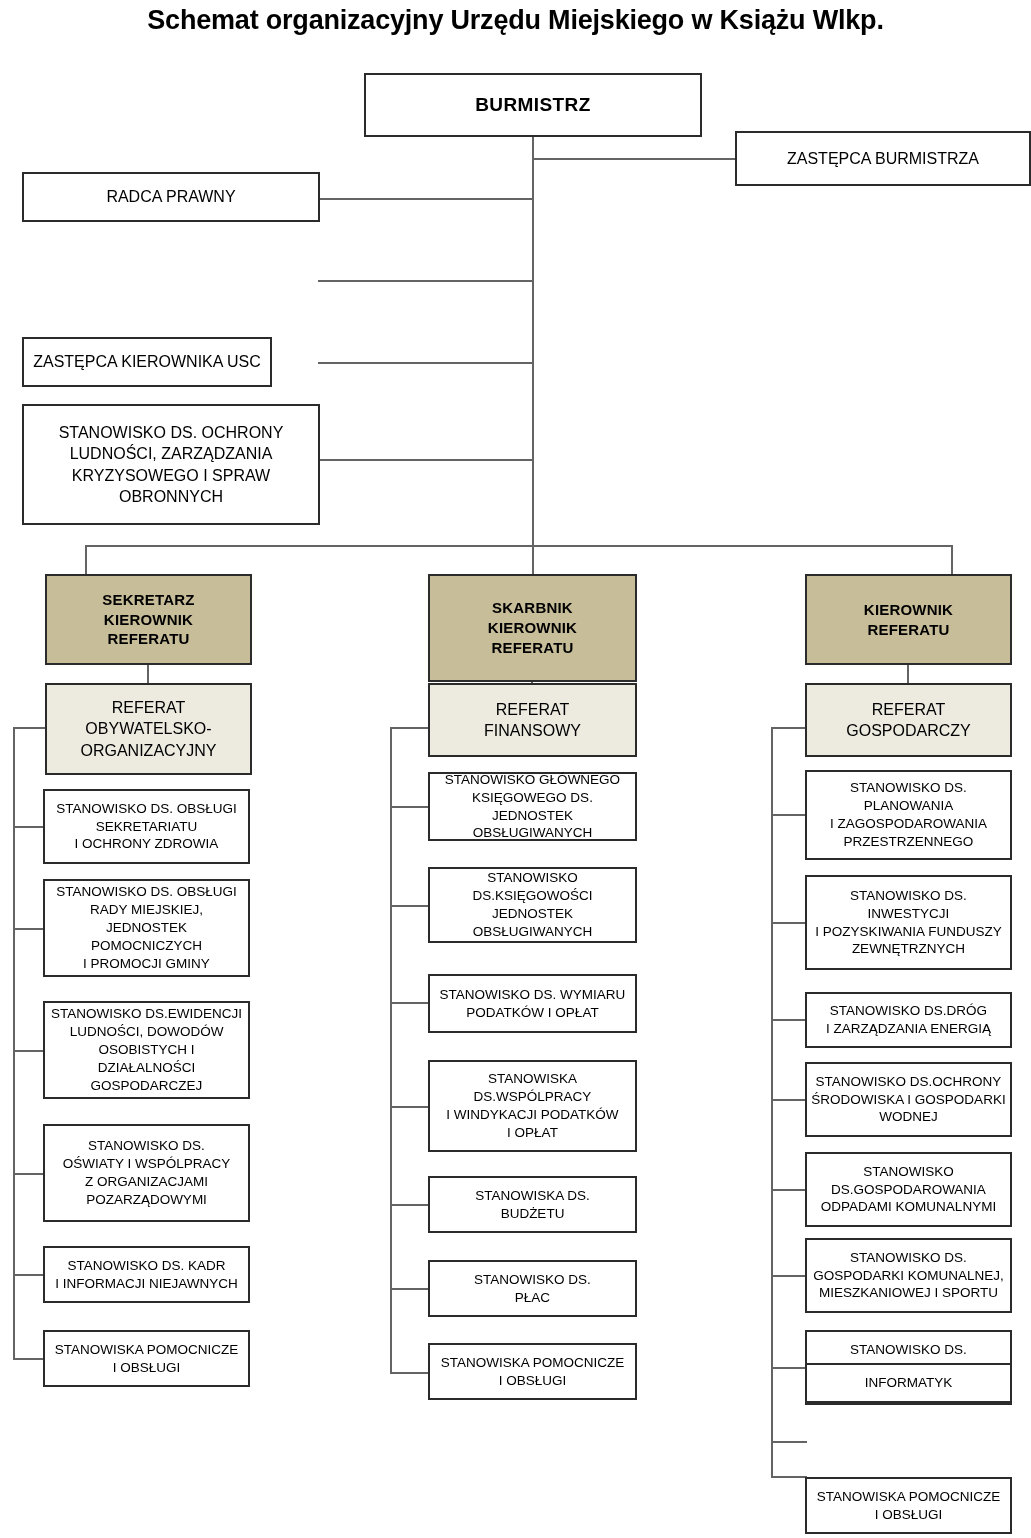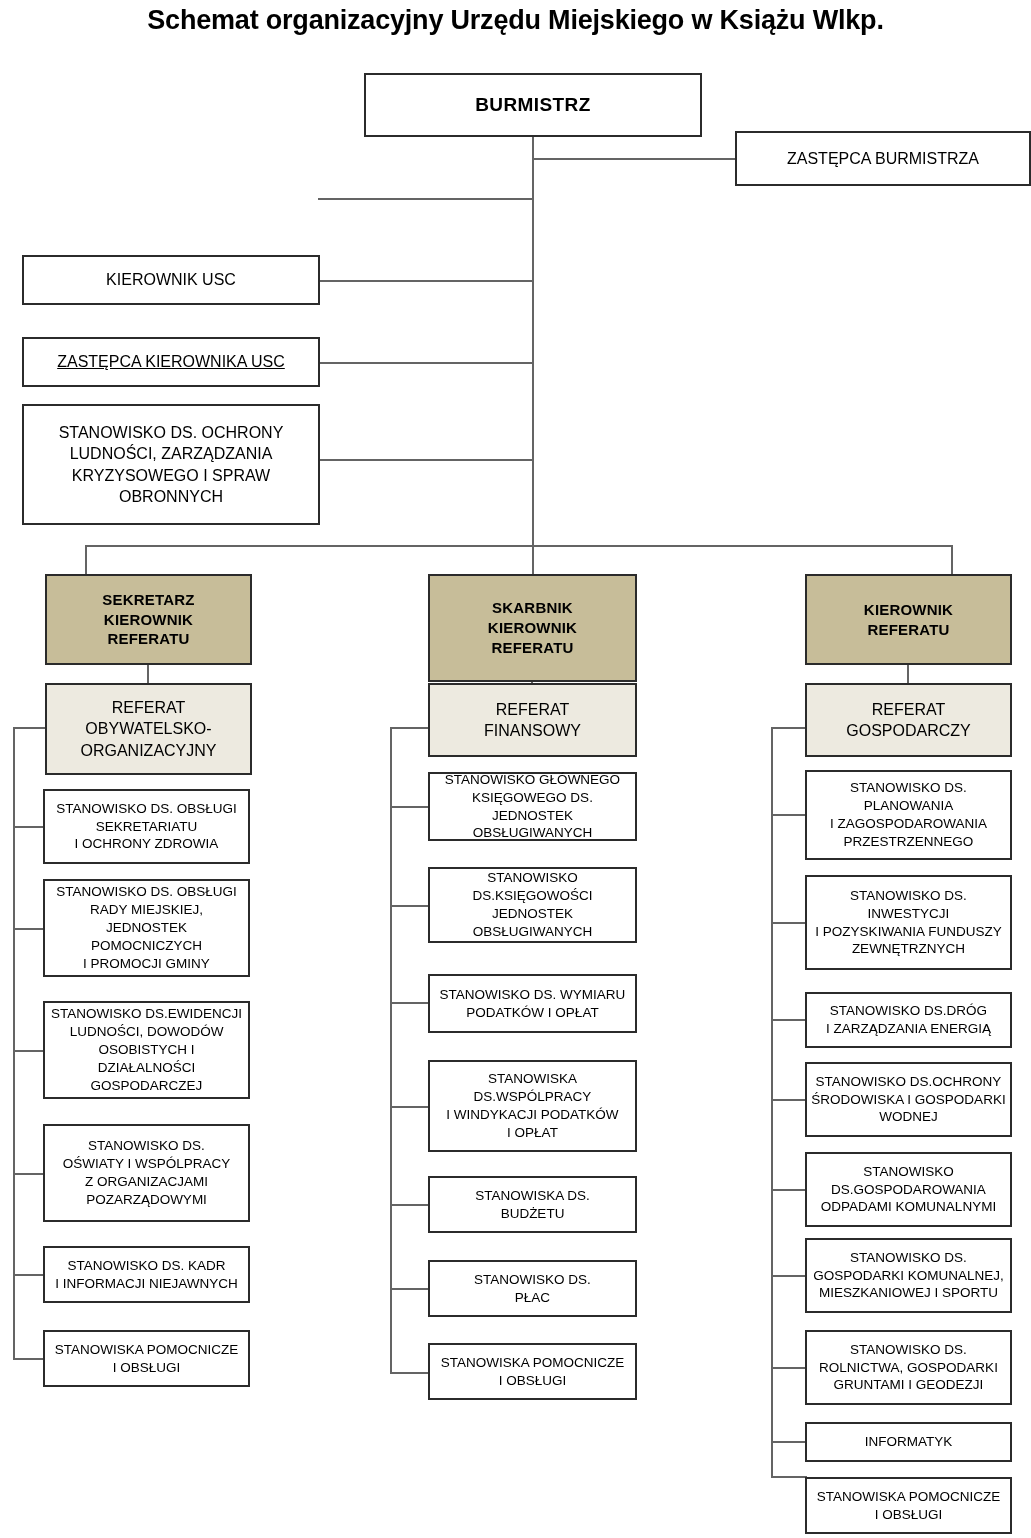--- a/index.html
+++ b/index.html
@@ -79,28 +79,28 @@
   </div>
 
   <div class="node fs-16" style="left:735px; top:131px; width:296px; height:55px;">
     <span>ZASTĘPCA BURMISTRZA</span>
   </div>
 
   <div class="conn v" style="left:532px; top:136px; height:410px;"></div>
 
   <div class="conn h" style="left:532px; top:158px; width:205px;"></div>
 
+  <div class="node fs-16" style="left:22px; top:172px; width:298px; height:50px;">
+    <span>RADCA PRAWNY</span>
+  </div>
   <div class="conn h" style="left:318px; top:198px; width:216px;"></div>
 
-  <div class="node fs-16" style="left:22px; top:255px; width:298px; height:50px;">
-    <span>KIEROWNIK  USC</span>
-  </div>
   <div class="conn h" style="left:318px; top:280px; width:216px;"></div>
 
-  <div class="node fs-16" style="left:22px; top:337px; width:298px; height:50px;text-decoration:underline;">
+  <div class="node fs-16" style="left:22px; top:337px; width:250px; height:50px;">
     <span>ZASTĘPCA KIEROWNIKA USC</span>
   </div>
   <div class="conn h" style="left:318px; top:362px; width:216px;"></div>
 
   <div class="node fs-16" style="left:22px; top:404px; width:298px; height:121px;">
     <span>STANOWISKO DS. OCHRONY
 LUDNOŚCI, ZARZĄDZANIA
 KRYZYSOWEGO  I SPRAW
 OBRONNYCH</span>
   </div>
@@ -285,21 +285,21 @@
   </div>
   <div class="conn h" style="left:771px; top:1275px; width:36px;"></div>
 
   <div class="node fs-14" style="left:805px; top:1330px; width:207px; height:75px;">
     <span>STANOWISKO DS.
 ROLNICTWA, GOSPODARKI
 GRUNTAMI I GEODEZJI</span>
   </div>
   <div class="conn h" style="left:771px; top:1367px; width:36px;"></div>
 
-  <div class="node fs-14" style="left:805px; top:1422px; width:207px; height:40px;">
+  <div class="node fs-14" style="left:805px; top:1363px; width:207px; height:40px;">
     <span>INFORMATYK</span>
   </div>
   <div class="conn h" style="left:771px; top:1441px; width:36px;"></div>
 
   <div class="node fs-14" style="left:805px; top:1477px; width:207px; height:57px;">
     <span>STANOWISKA POMOCNICZE
 I OBSŁUGI</span>
   </div>
   <div class="conn h" style="left:771px; top:1476px; width:36px;"></div>
 

